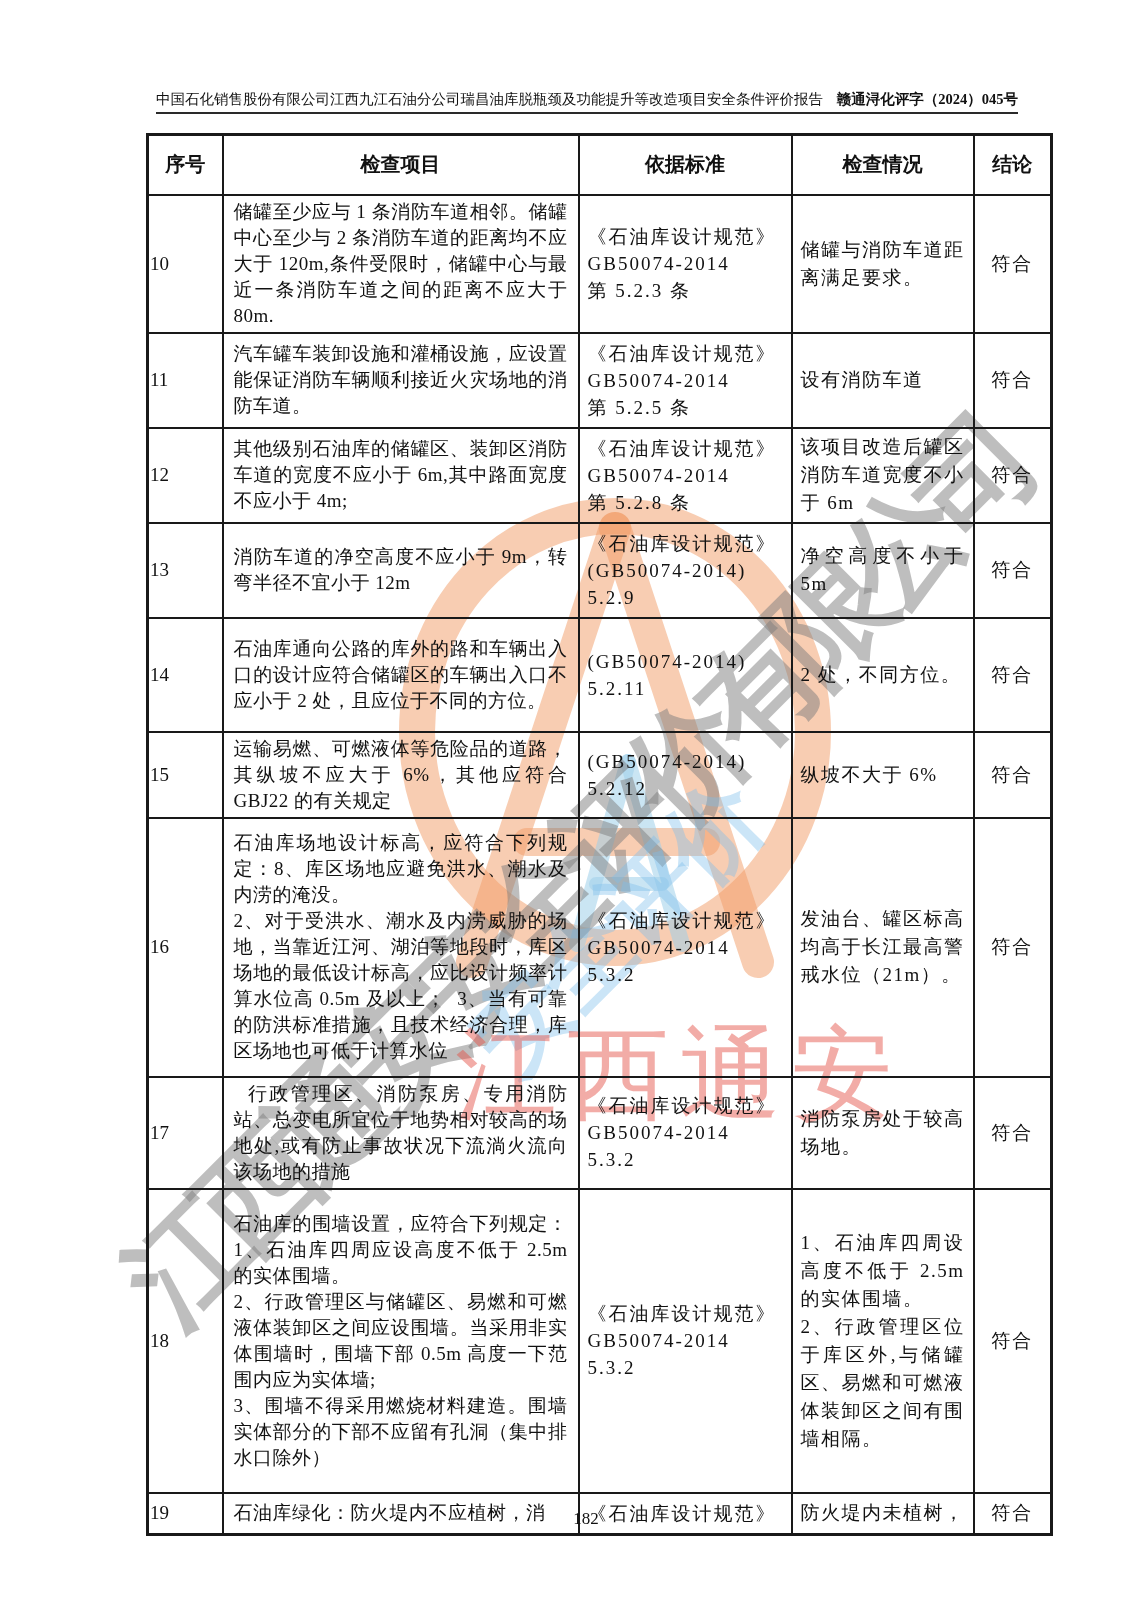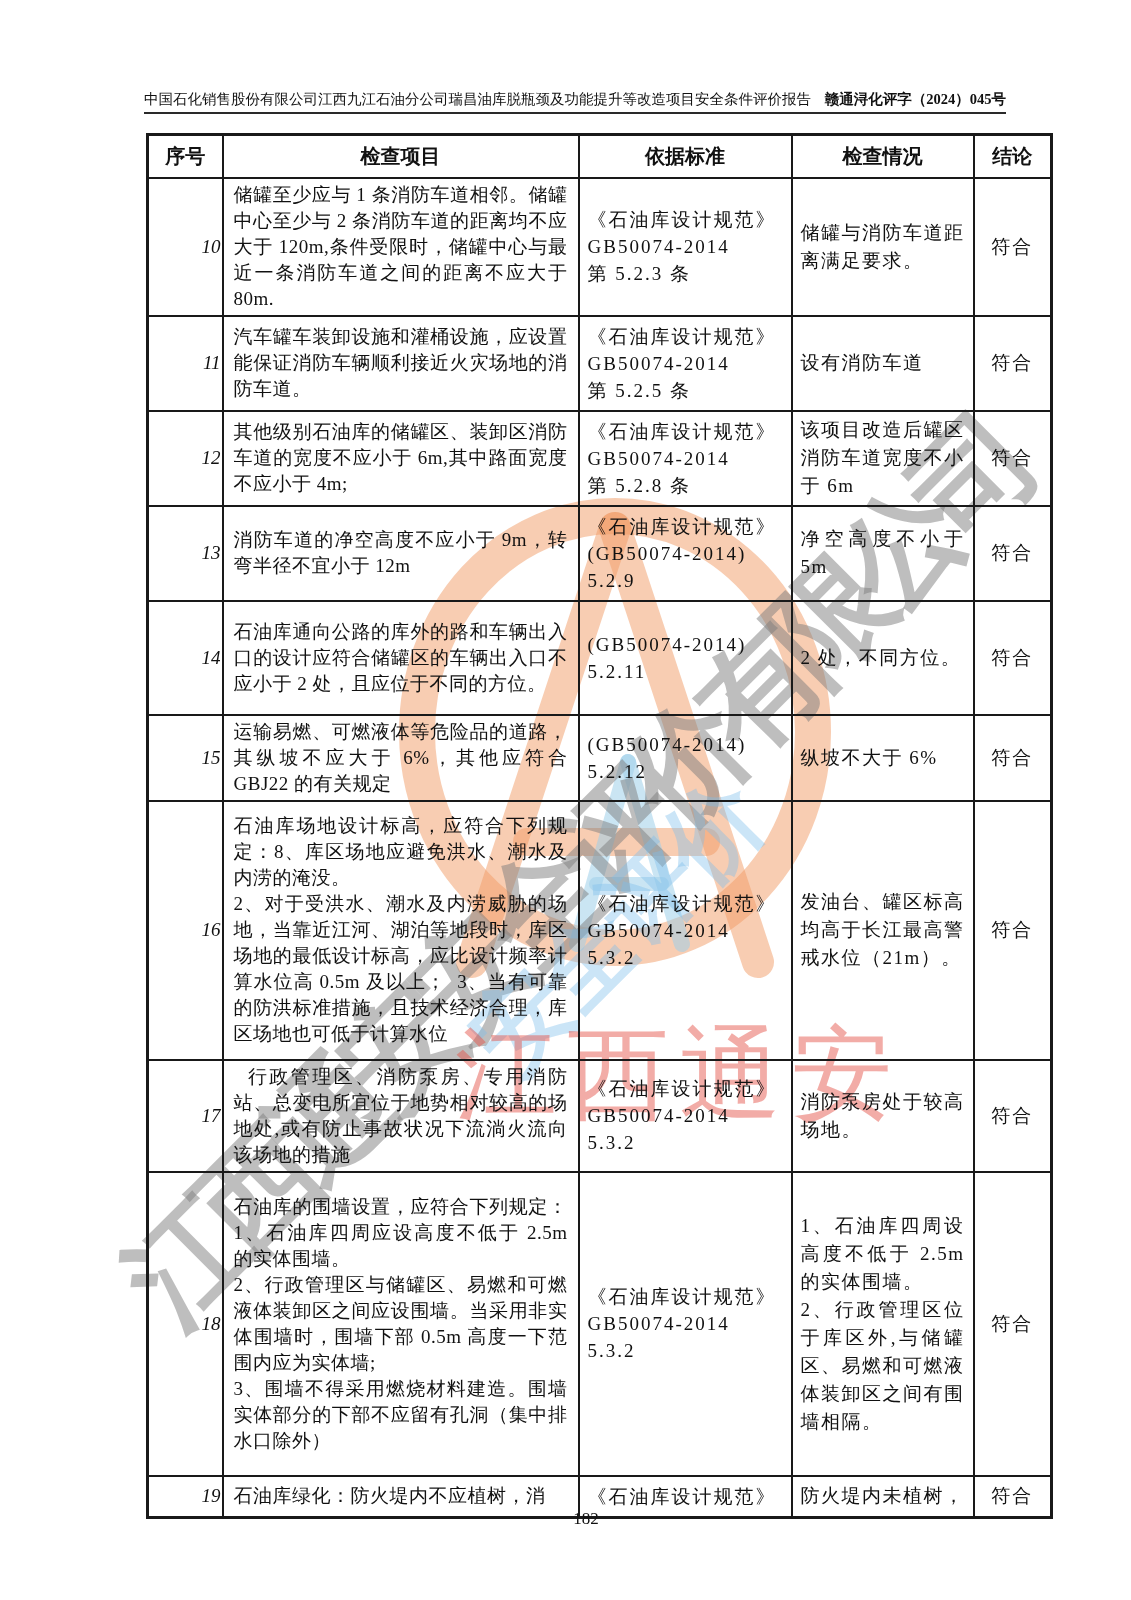--- a/index.html
+++ b/index.html
@@ -8,21 +8,21 @@
     background:#ffffff;
     font-family:"Liberation Serif","DejaVu Serif",serif;
     color:#111;
     position:relative;
     overflow:hidden;
   }
   .page{position:absolute;inset:0;width:1131px;height:1600px;background:#fff;}
 
   
   .doc-header{
-    position:absolute;left:144px;top:90px;width:862px;
+    position:absolute;left:156px;top:90px;width:862px;
     display:flex;justify-content:space-between;align-items:flex-end;
     font-size:14.5px;white-space:nowrap;
     border-bottom:2px solid #2a2a2a;padding-bottom:3px;
     z-index:2;
   }
   .doc-header .doc-number{font-weight:bold;margin-left:8px;}
 
   
   .wm{position:absolute;inset:0;z-index:0;pointer-events:none;}
   .wm-gray{
@@ -57,21 +57,21 @@
     font-size:19px;
   }
   table.checklist td,table.checklist th{
     border:2px solid #191919;
     background:transparent;
     vertical-align:middle;
     overflow:hidden;
   }
   table.checklist{border:3px solid #191919;}
   th.hdr{font-size:20px;font-weight:bold;text-align:center;padding:2px;}
-  td.c-no{text-align:right;font-size:19px;font-style:italic;}
+  td.c-no{text-align:left;font-size:19px;}
   td.c-item{
     text-align:justify;padding:3px 10px;line-height:26px;
     letter-spacing:0.5px;white-space:pre-wrap;
   }
   td.c-std{
     text-align:left;padding:6px 8px;line-height:27px;
     letter-spacing:2px;white-space:pre-wrap;
   }
   td.c-sit{
     text-align:justify;padding:2px 8px;line-height:28px;
@@ -114,21 +114,21 @@
 
   <table class="checklist">
     <colgroup>
       <col style="width:75px">
         <col style="width:356px">
         <col style="width:213px">
       <col style="width:158px">
         <col style="width:78px">
     </colgroup>
     <tbody>
-        <tr style="height:43px">
+        <tr style="height:60px">
       <th class="hdr">序号</th>
       <th class="hdr">检查项目</th>
       <th class="hdr">依据标准</th>
       <th class="hdr">检查情况</th>
       <th class="hdr">结论</th>
     </tr>
 
     <tr style="height:131px">
       <td class="c-no">10</td>
       <td class="c-item">储罐至少应与 1 条消防车道相邻。储罐中心至少与 2 条消防车道的距离均不应大于 120m,条件受限时，储罐中心与最近一条消防车道之间的距离不应大于 80m.</td>

